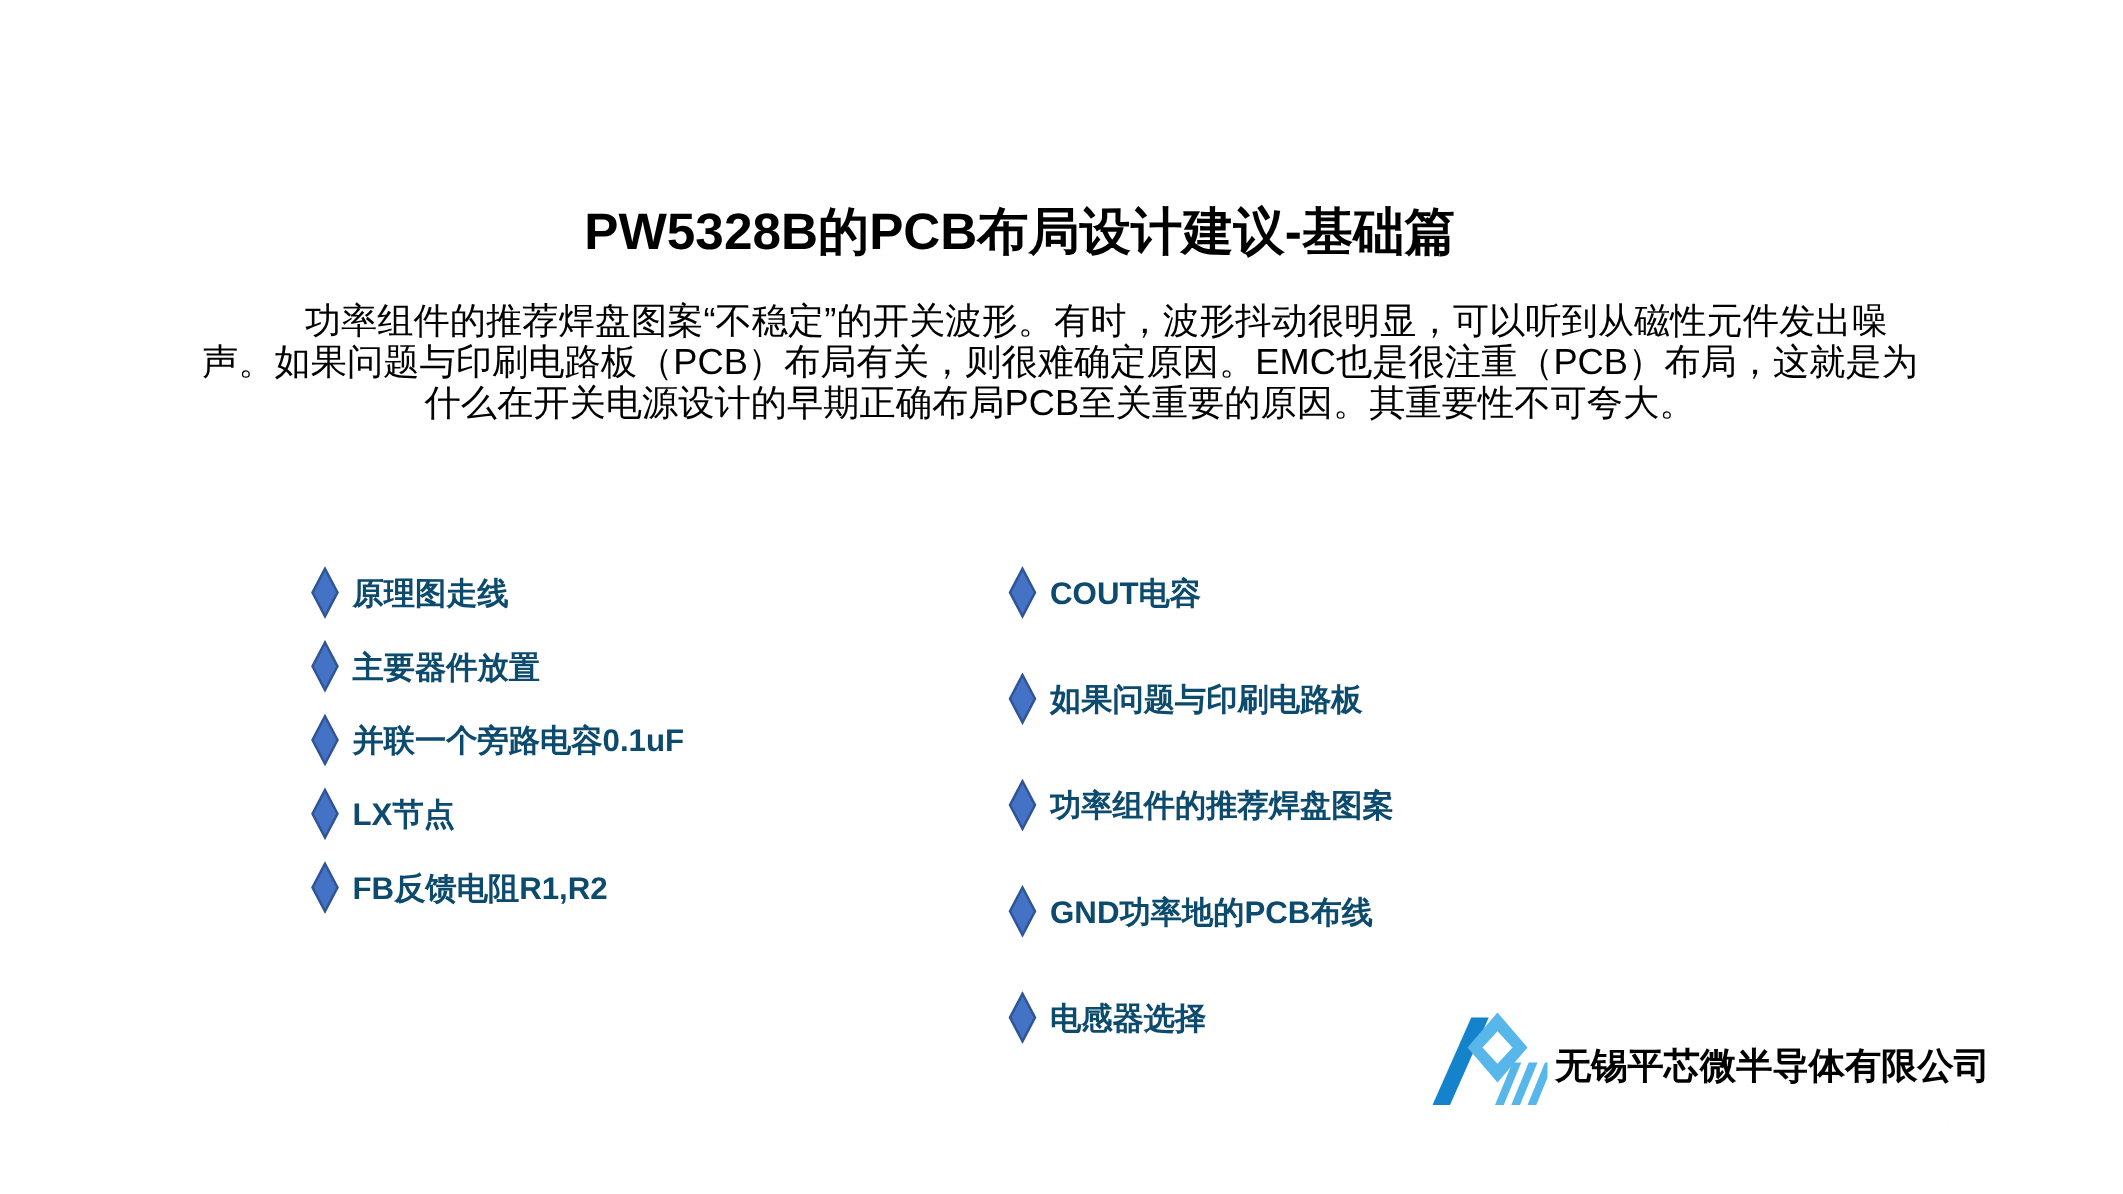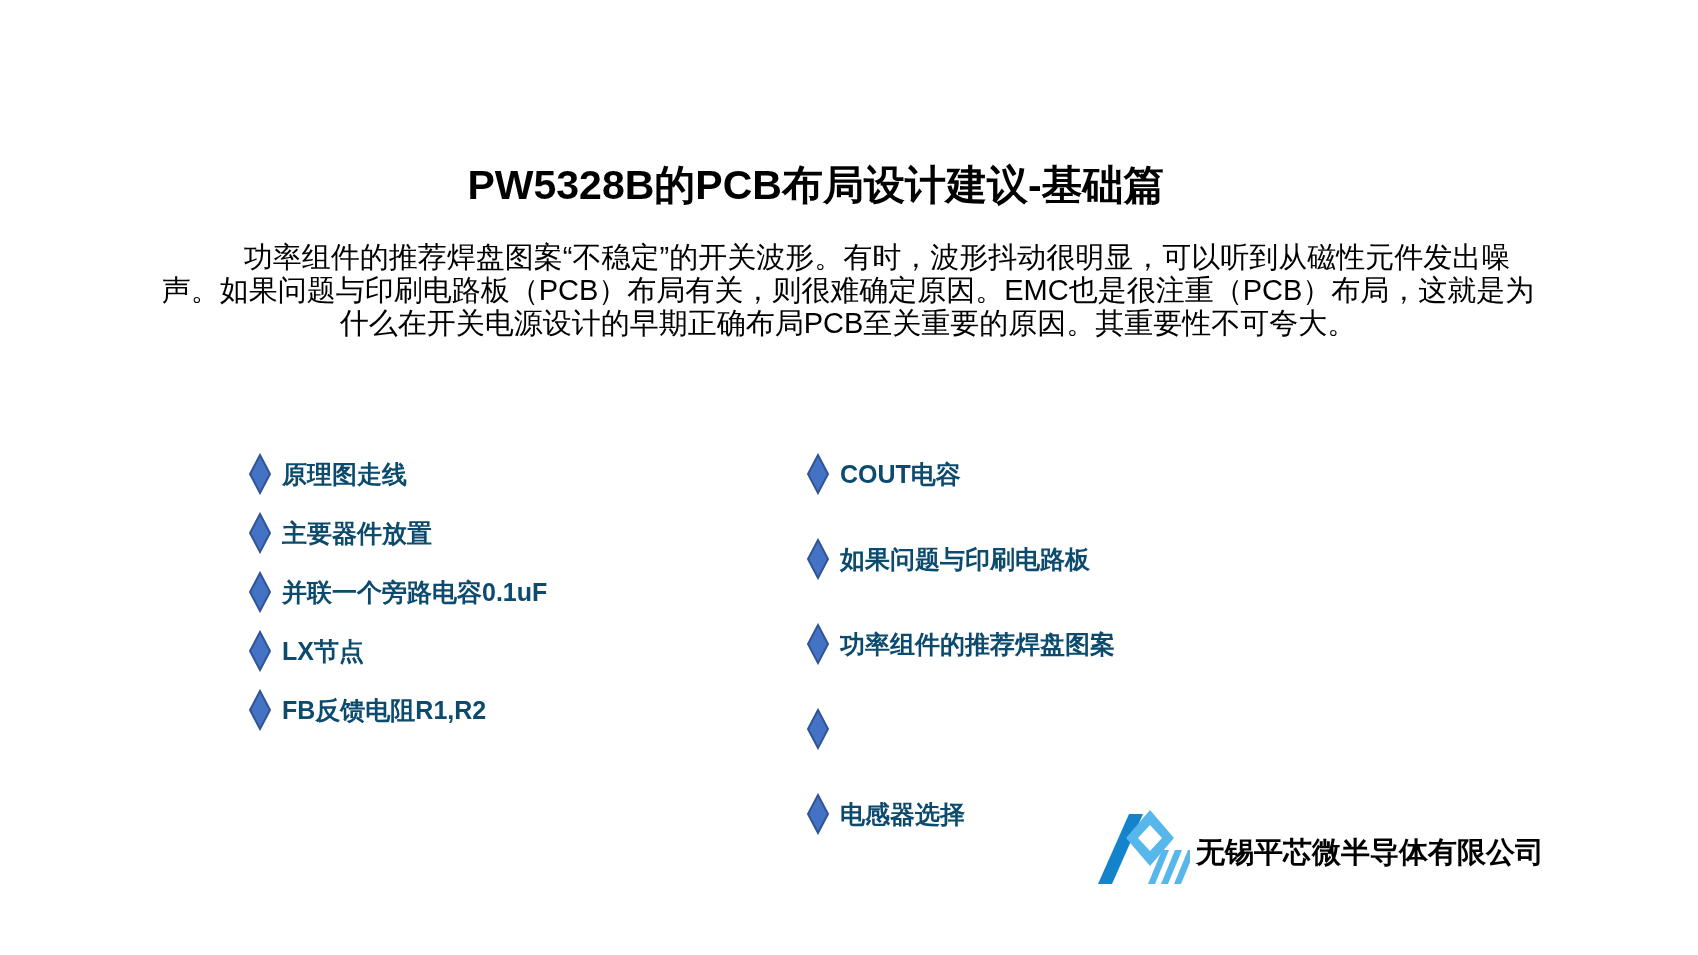--- a/index.html
+++ b/index.html
@@ -37,21 +37,21 @@
     display:flex;align-items:center;height:42px;
   }
   .marker{width:24px;height:42px;flex:0 0 24px;}
   .marker polygon{stroke:#2F5597;stroke-width:2;}
   .bullet-label{
     margin-left:10px;
     font-size:25px;font-weight:bold;
     white-space:nowrap;color:#0c4a6e;
   }
   .logo{
-    position:absolute;left:1098px;top:808px;
+    position:absolute;left:1146px;top:808px;
     display:flex;align-items:center;
   }
   .logo-mark{width:92px;height:76px;flex:0 0 92px;}
   .logo-text{
     margin-left:6px;margin-top:14px;
     font-size:29px;font-weight:bold;
     white-space:nowrap;color:#000;
   }
   .page-number{
     position:absolute;left:1552px;top:896px;
@@ -125,20 +125,21 @@
     <div class="bullet-row">
       <svg class="marker" viewBox="0 0 24 42">
           <polygon points="12,2 22,21 12,40 2,21" fill="#4472C4"></polygon>
         </svg>
       <span class="bullet-label">功率组件的推荐焊盘图案</span>
     </div>
     <div class="bullet-row">
       <svg class="marker" viewBox="0 0 24 42">
           <polygon points="12,2 22,21 12,40 2,21" fill="#4472C4"></polygon>
         </svg>
+      <span class="bullet-label">GND功率地的PCB布线</span>
     </div>
     <div class="bullet-row">
       <svg class="marker" viewBox="0 0 24 42">
           <polygon points="12,2 22,21 12,40 2,21" fill="#4472C4"></polygon>
         </svg>
       <span class="bullet-label">电感器选择</span>
     </div>
   </div>
 
   <div class="logo">

